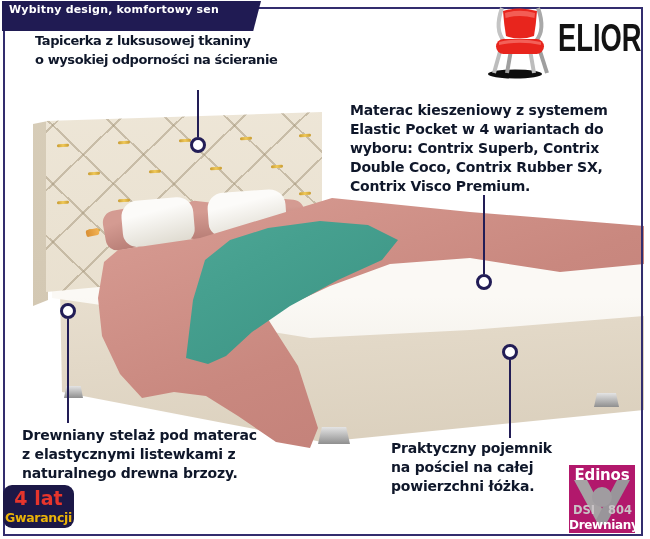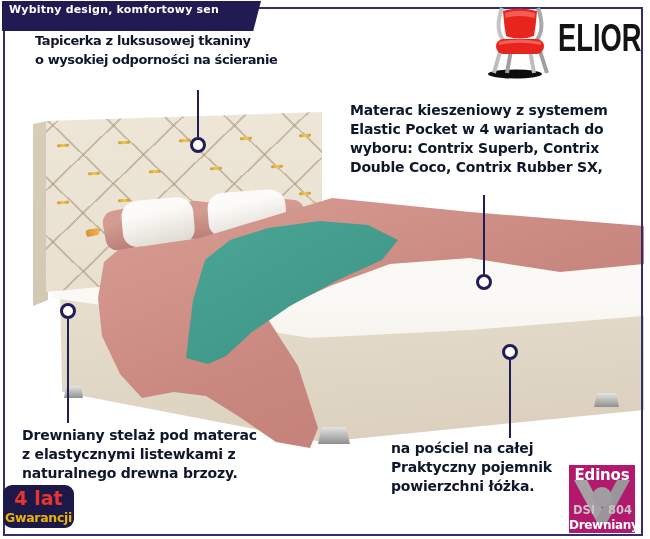--- a/index.html
+++ b/index.html
@@ -157,29 +157,30 @@
 
 <div id="cb1" class="abs callout">
   <div>Tapicerka z luksusowej tkaniny</div>
   <div>o wysokiej odporności na ścieranie</div>
 </div>
 <div id="cb2" class="abs callout">
   <div>Materac kieszeniowy z systemem</div>
   <div>Elastic Pocket w 4 wariantach do</div>
   <div>wyboru: Contrix Superb, Contrix</div>
   <div>Double Coco, Contrix Rubber SX,</div>
+  <div>Contrix Visco Premium.</div>
 </div>
 <div id="cb3" class="abs callout">
   <div>Drewniany stelaż pod materac</div>
   <div>z elastycznymi listewkami z</div>
   <div>naturalnego drewna brzozy.</div>
 </div>
 <div id="cb4" class="abs callout">
+  <div>Praktyczny pojemnik</div>
   <div>na pościel na całej</div>
-  <div>Praktyczny pojemnik</div>
   <div>powierzchni łóżka.</div>
 </div>
 
 <div class="abs cline" style="left:197px;top:90px;height:47px"></div>
 <div class="abs cline" style="left:483px;top:195px;height:79px"></div>
 <div class="abs cline" style="left:67px;top:319px;height:104px"></div>
 <div class="abs cline" style="left:509px;top:360px;height:78px"></div>
 
 <div class="abs marker" style="left:190px;top:137px"></div>
 <div class="abs marker" style="left:476px;top:274px"></div>

